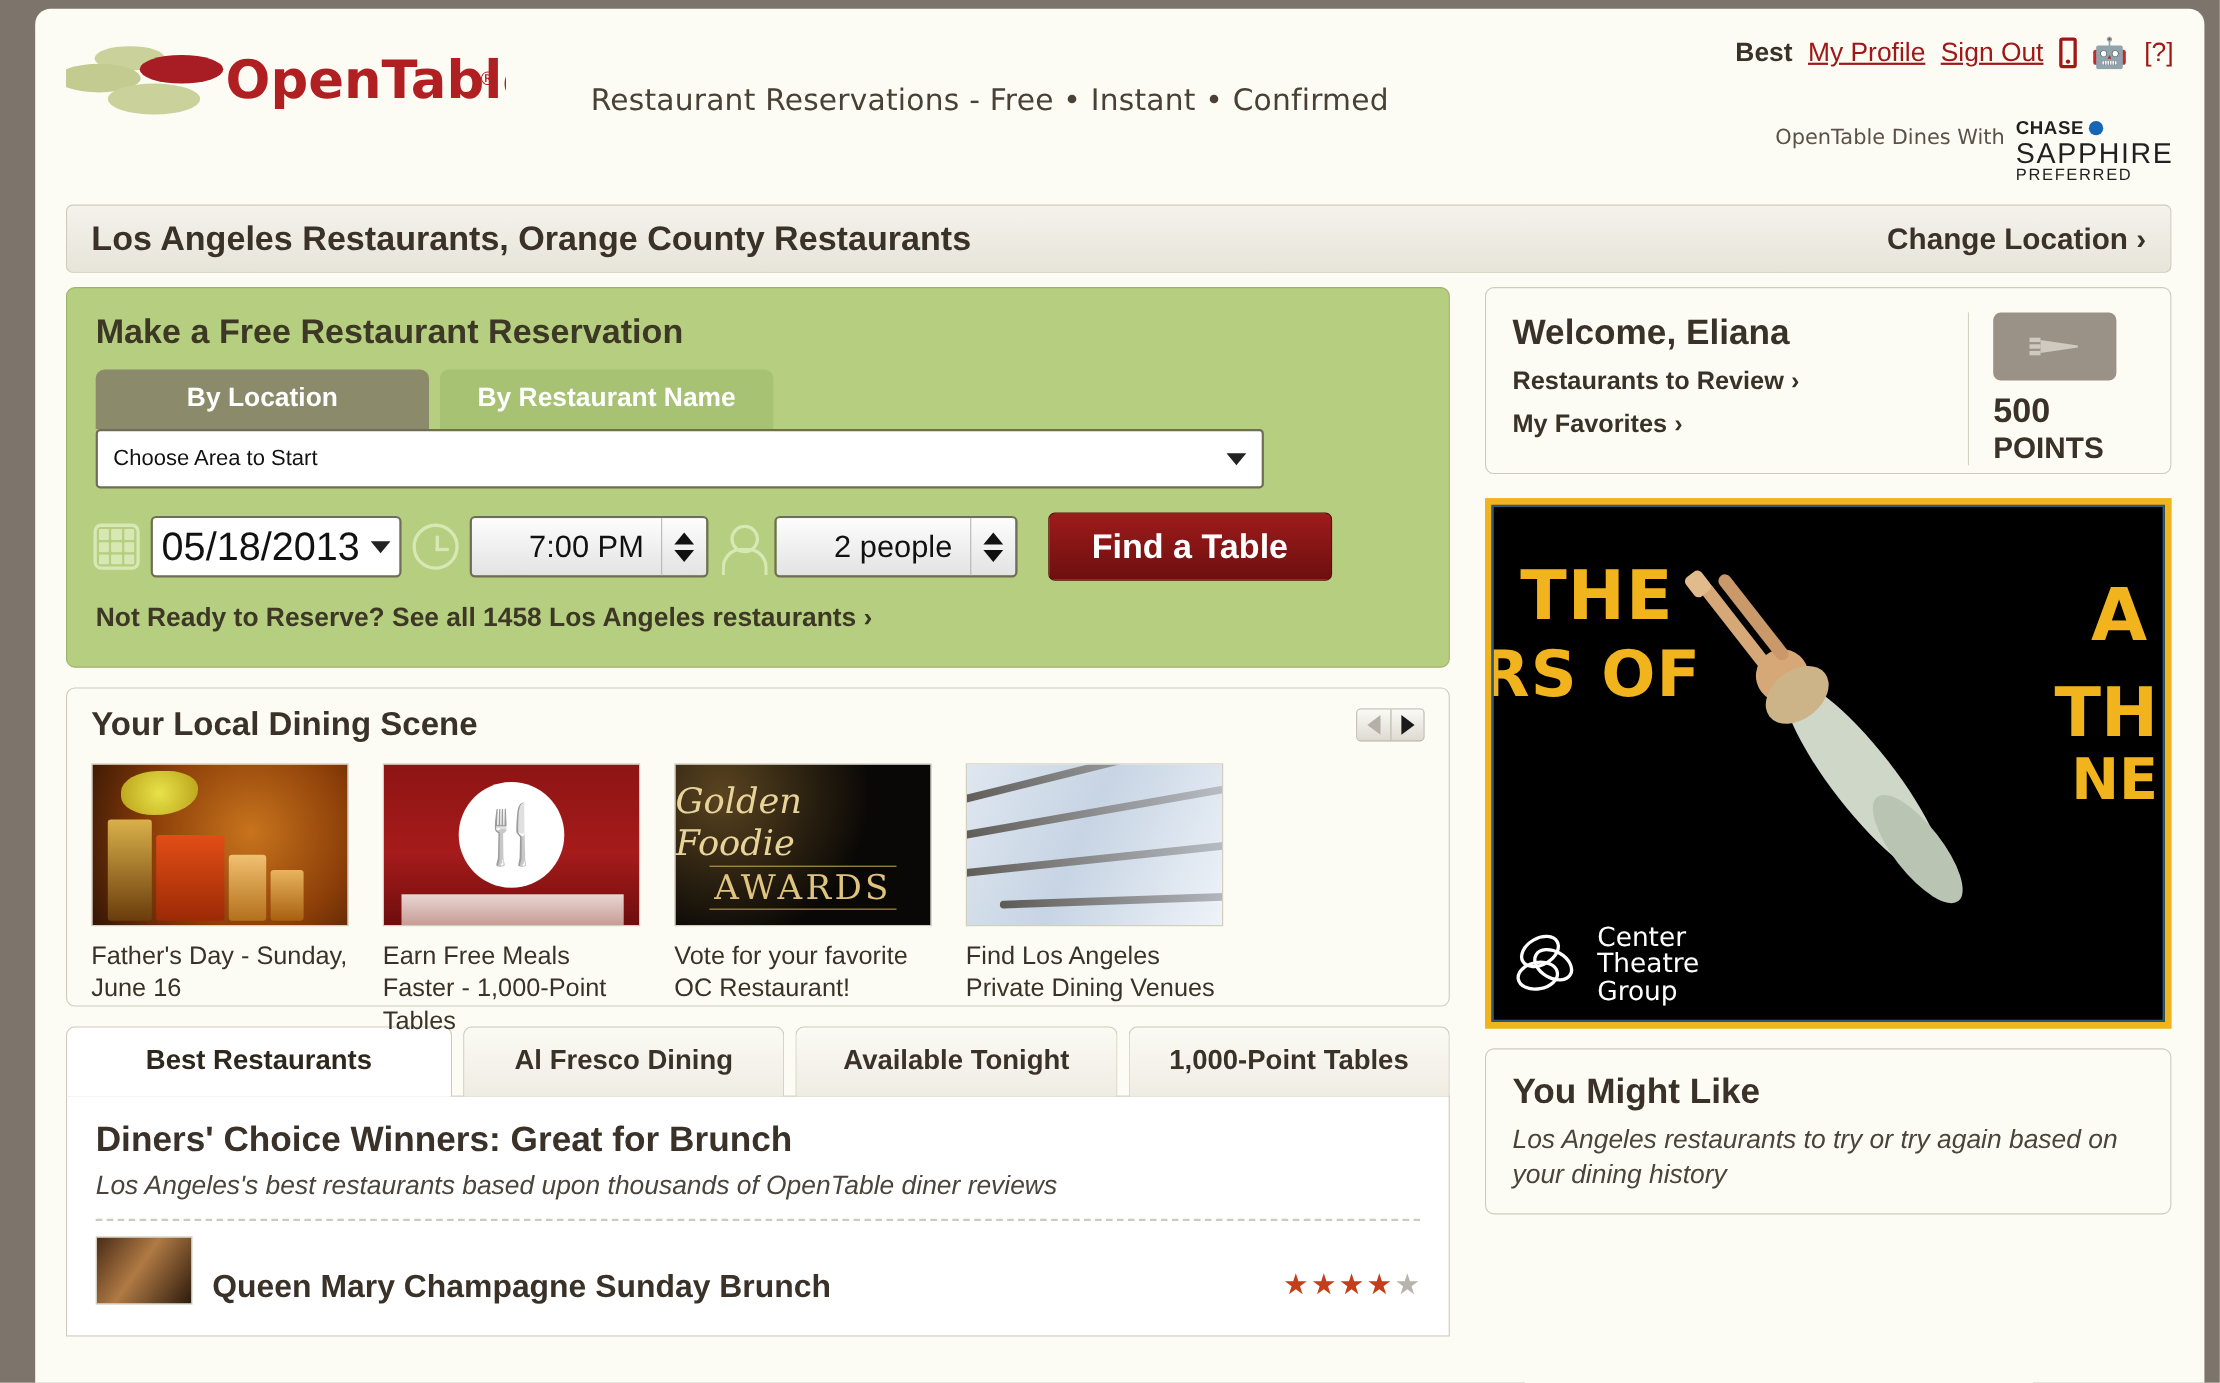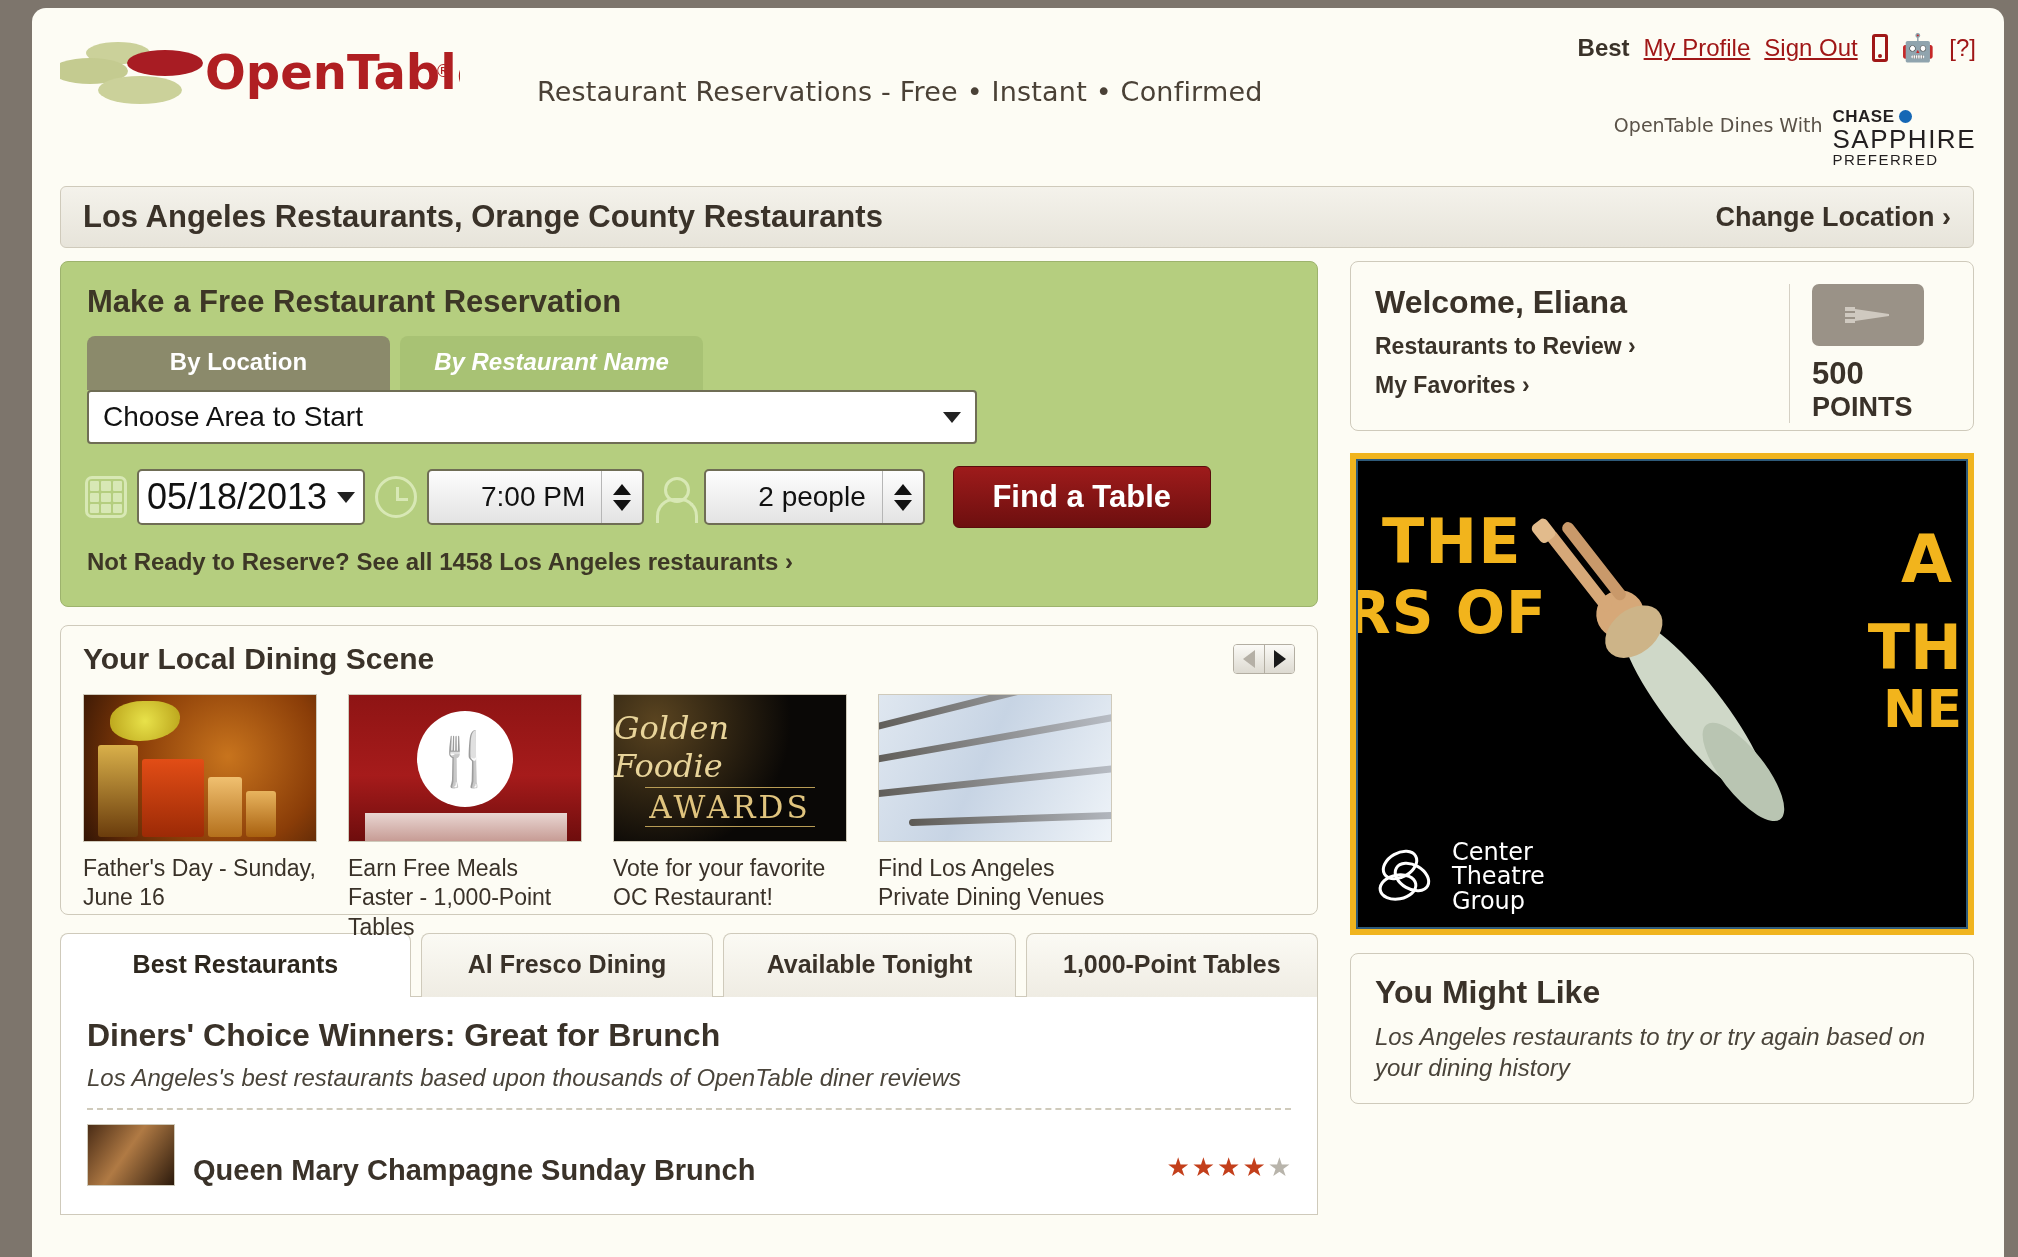--- a/index.html
+++ b/index.html
@@ -67,26 +67,26 @@
     padding:18px 22px 14px 22px; height:346px; position:relative;
   }
   .resbox h2 { font-size:31px; color:#3d3726; margin:4px 0 16px 4px; }
   .tabs-res { display:flex; gap:10px; margin-left:4px; }
   .tab-res {
     font-size:24px; font-weight:bold; color:#ffffff;
     padding:12px 0 14px 0; width:303px; text-align:center;
     border-radius:8px 8px 0 0; cursor:pointer;
   }
   .tab-res.active { background:#8b8a6b; }
-  .tab-res.inactive { background:#a8c274;font-style:italic; }
+  .tab-res.inactive { background:#a8c274; }
   .select-area {
-    margin:0 0 0 4px; width:890px; height:54px;
+    margin:0 0 0 4px; width:1062px; height:54px;
     background:#ffffff; border:2px solid #6f6d55; border-radius:4px;
     display:flex; align-items:center; justify-content:space-between;
-    padding:0 14px; font-size:28px; color:#111; cursor:pointer;
+    padding:0 14px; font-size:20px; color:#111; cursor:pointer;
   }
   .caret-dn { width:0;height:0;border-left:9px solid transparent;border-right:9px solid transparent;border-top:11px solid #222; }
   .row-dtp { display:flex; align-items:center; gap:10px; margin:22px 0 0 2px; }
   .ic-cal { width:42px; height:42px; border:3px solid #d8e8b5; border-radius:7px; display:grid; grid-template-columns:1fr 1fr 1fr; grid-template-rows:10px 1fr 1fr; gap:2px; padding:2px; }
   .ic-cal i { background:#d8e8b5; display:block; border-radius:1px; }
   .ic-clock { width:42px;height:42px;border:3px solid #d8e8b5;border-radius:50%;position:relative; }
   .ic-clock::before{content:"";position:absolute;left:18px;top:8px;width:3px;height:14px;background:#d8e8b5;}
   .ic-clock::after{content:"";position:absolute;left:18px;top:19px;width:12px;height:3px;background:#d8e8b5;}
   .ic-person { width:40px;height:42px;position:relative; }
   .ic-person::before{content:"";position:absolute;left:10px;top:1px;width:20px;height:20px;border:3px solid #d8e8b5;border-radius:50%;}

